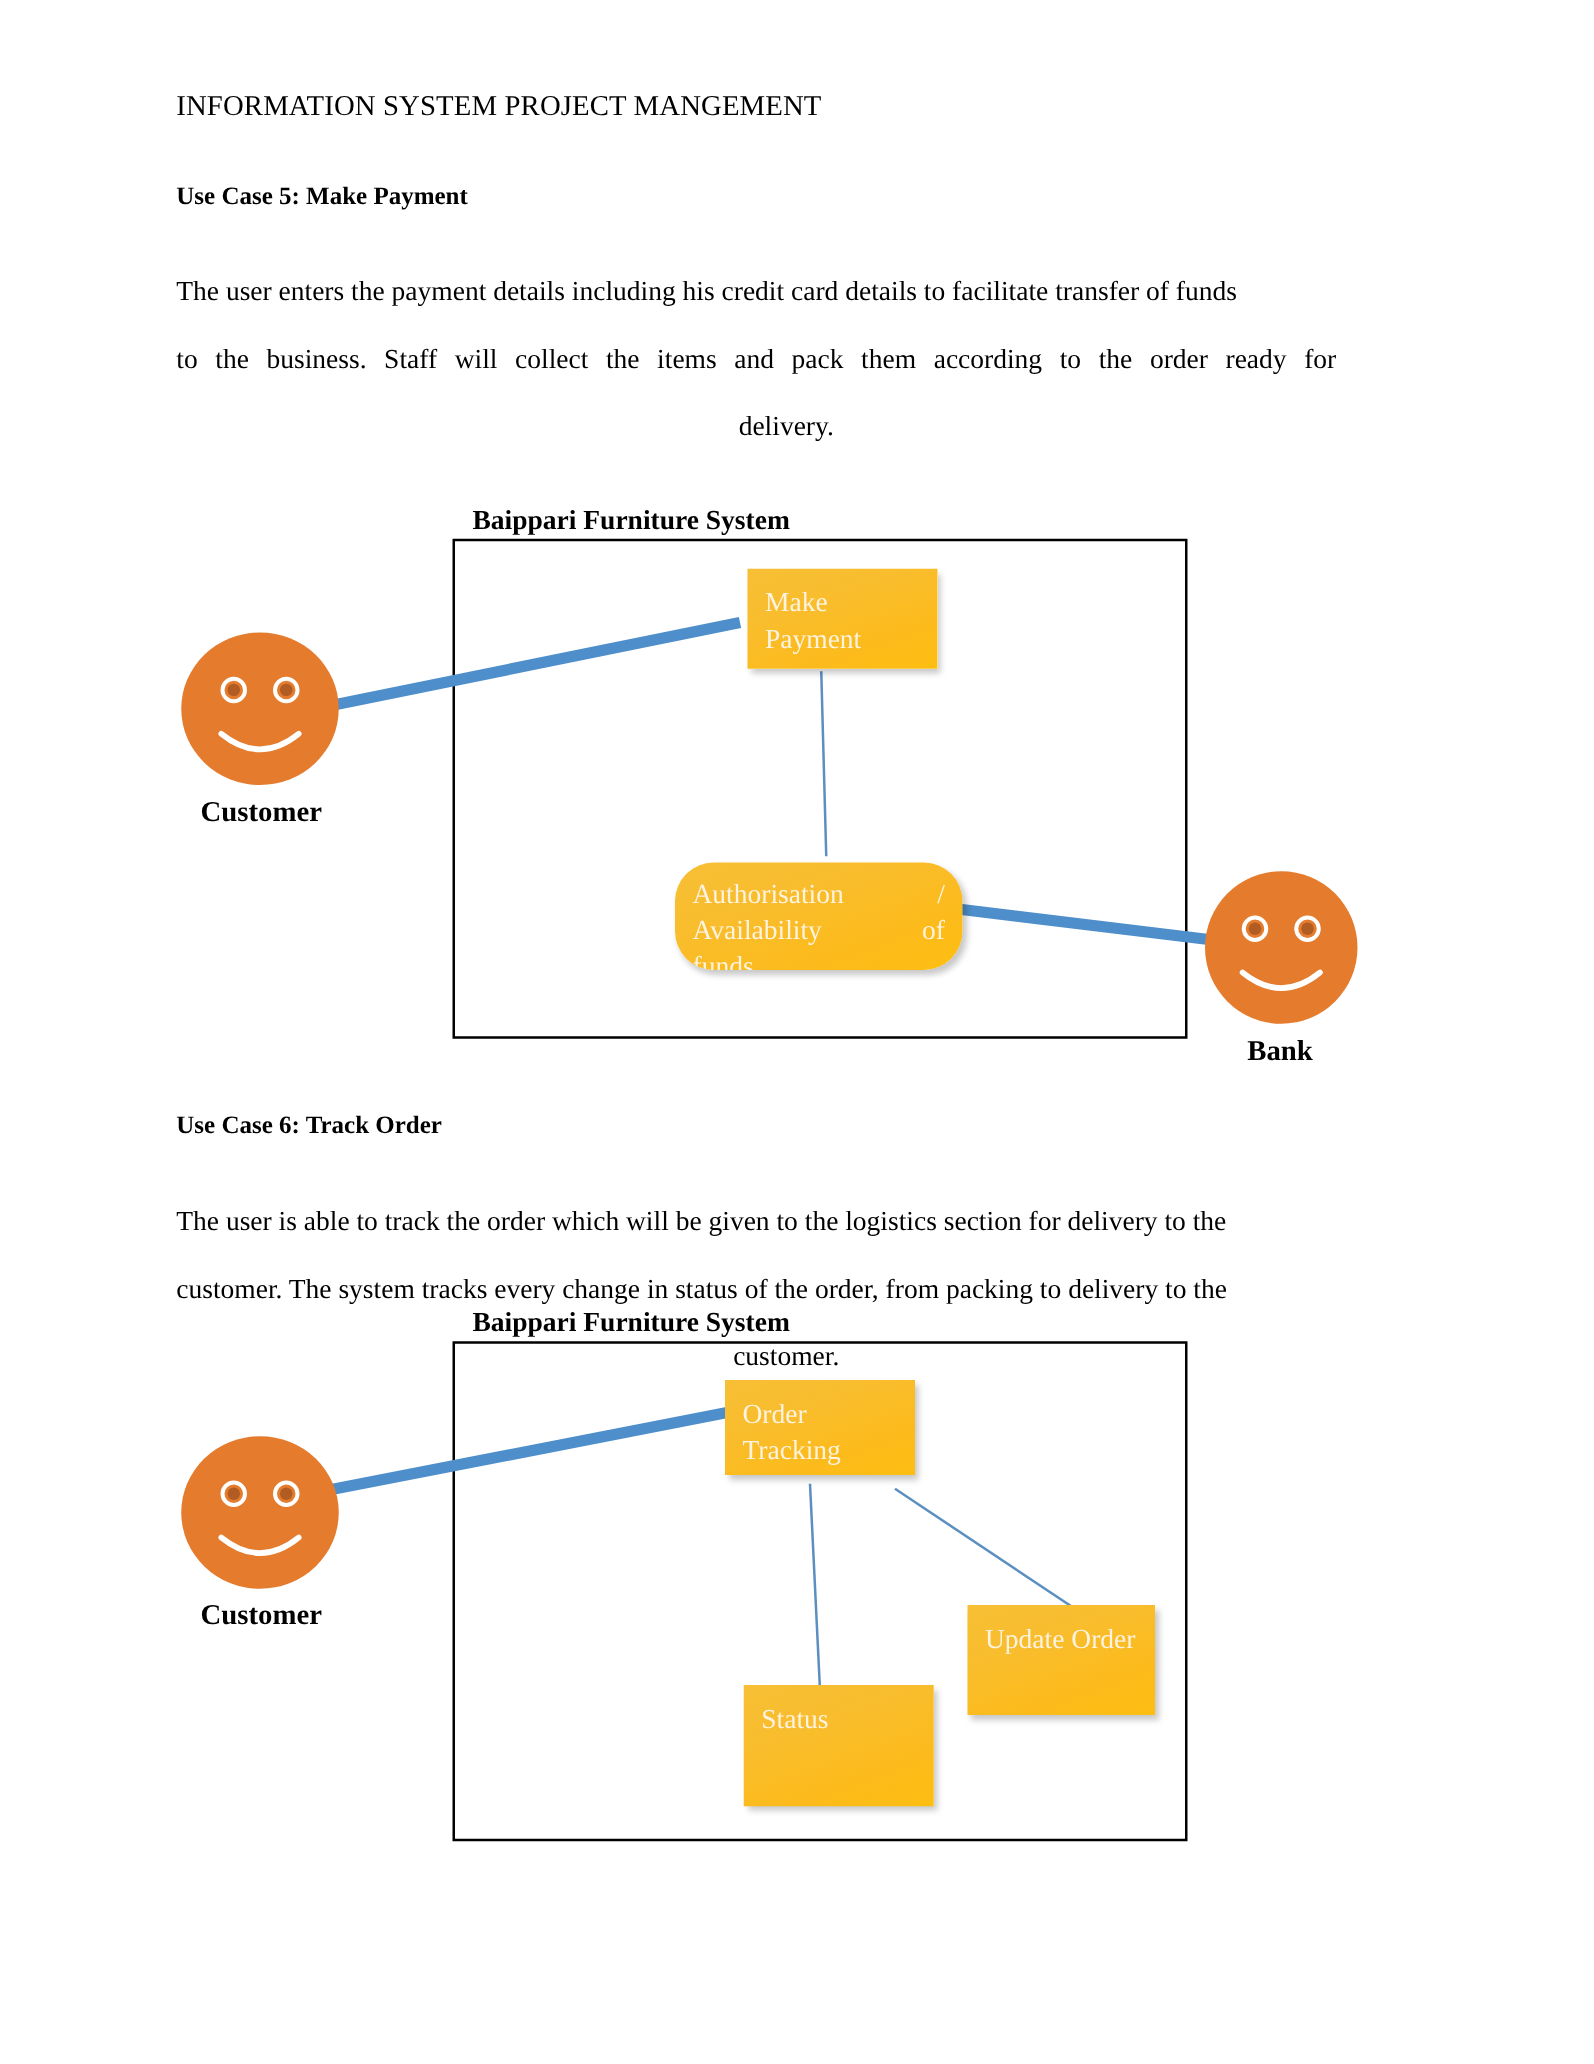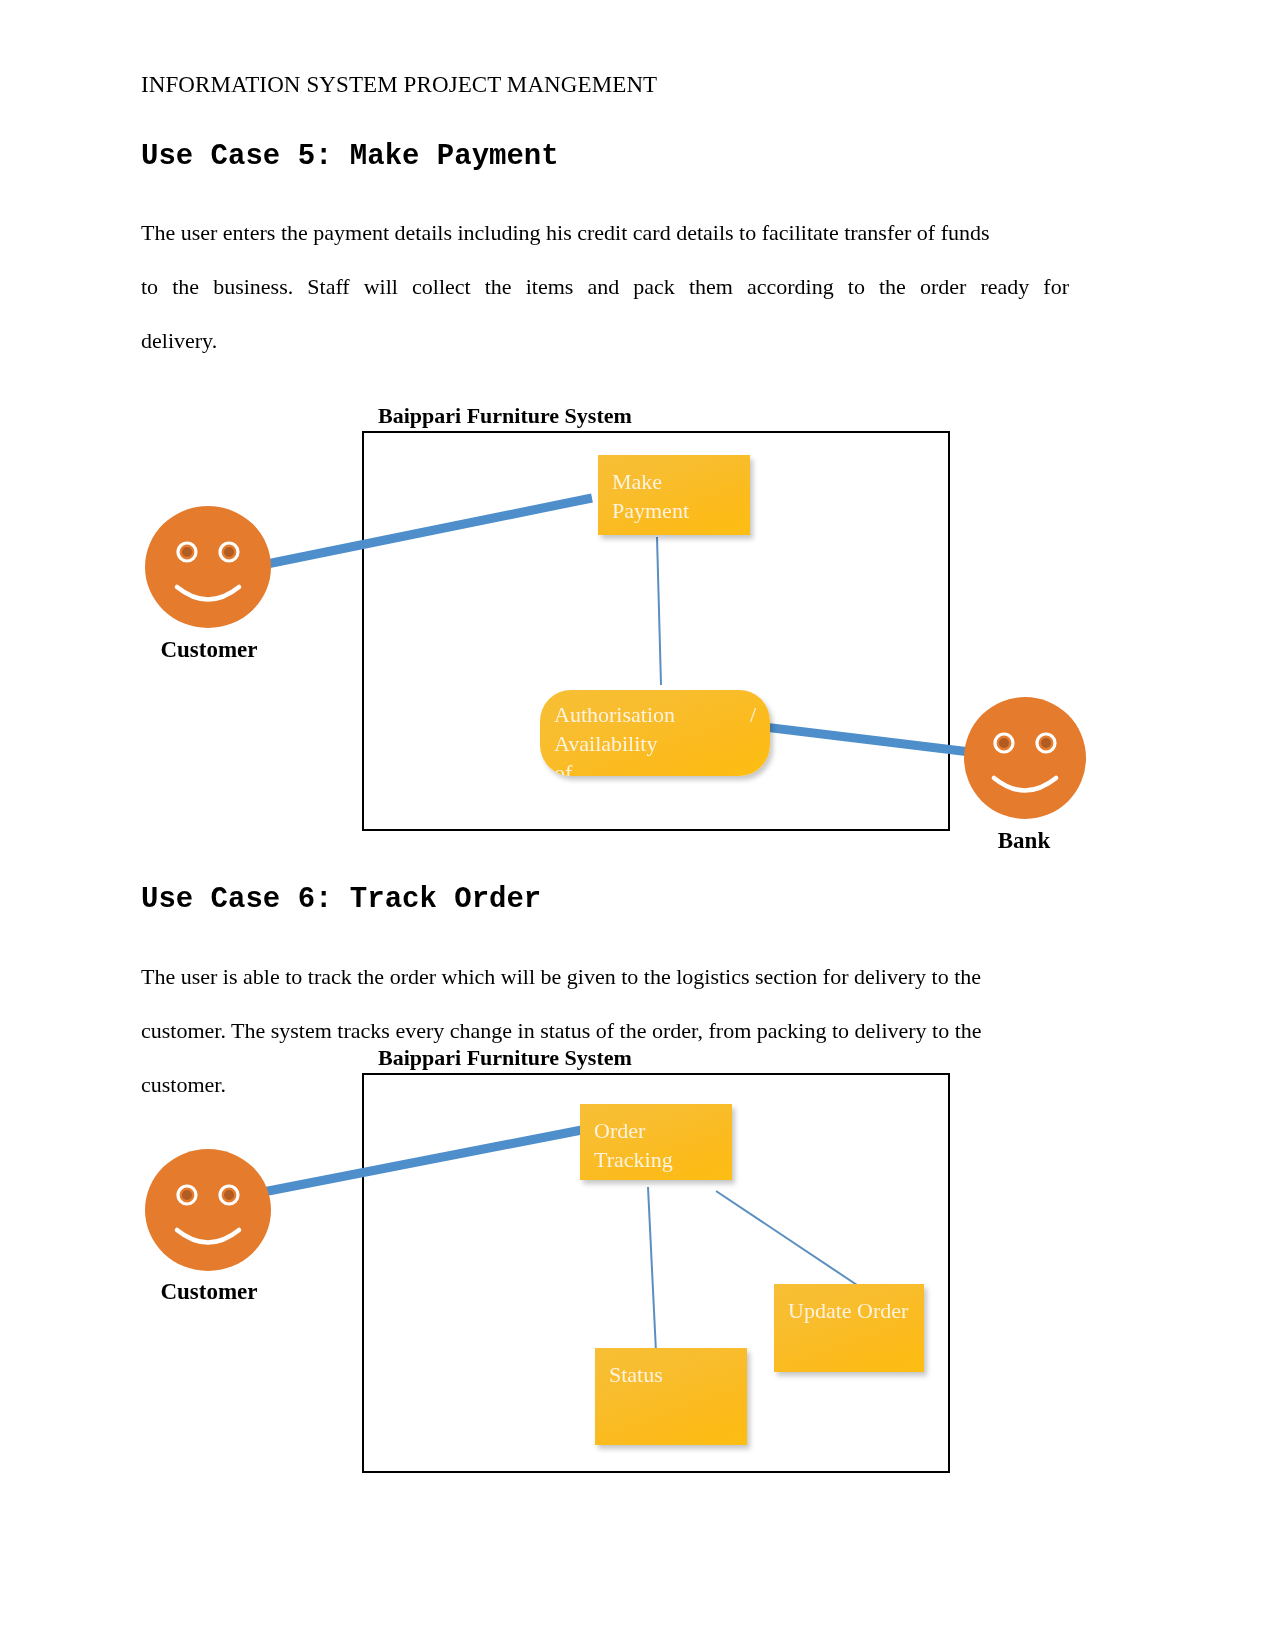--- a/index.html
+++ b/index.html
@@ -28,41 +28,41 @@
     top: 70px;
     font-size: 23px;
     line-height: 30px;
     letter-spacing: 0.1px;
     white-space: nowrap;
   }
 
   .heading {
     position: absolute;
     left: 141px;
-    font-size: 29px;
+    font-size: 20px;
     font-weight: bold;
     line-height: 28px;
     white-space: nowrap;
-    font-family: Liberation Mono, monospace;
   }
   .heading-uc5 { top: 143px; }
   .heading-uc6 { top: 886px; }
 
   .para {
     position: absolute;
     left: 141px;
     width: 928px;
     font-size: 22px;
     line-height: 54px;
     text-align: justify;
   }
   .para-uc5 { top: 206px; }
   .para-uc6 { top: 950px; }
   .para .lastline {
-    text-align: left;
+    text-align: center;
+    margin-left: 48px;
   }
 
   
   .diagram {
     position: absolute;
   }
   .sys-title {
     position: absolute;
     font-size: 22px;
     font-weight: bold;
@@ -173,21 +173,21 @@
 
     <div class="uc-box" style="left:578px; top:455px; width:152px; height:80px;margin-left:20px;">
       <div>Make Payment</div>
     </div>
 
     <div class="uc-box" style="left:540px; top:690px; width:230px; height:86px; padding-top:10px;border-radius:31px;">
       <div class="justify" style="display:flex; justify-content:space-between;">
         <span>Authorisation</span>
         <span>/</span>
       </div>
-      <div style="display:flex; justify-content:space-between;flex-direction:column;">
+      <div style="display:flex; justify-content:space-between;">
         <span>Availability</span>
         <span>of</span>
       </div>
       <div>funds</div>
     </div>
 
   </div>
 
   <div class="heading heading-uc6">Use Case 6: Track Order</div>
 

